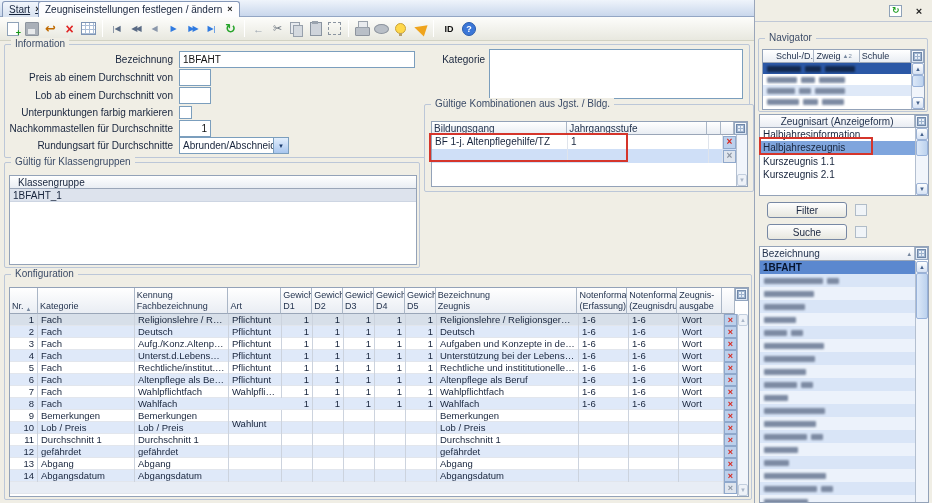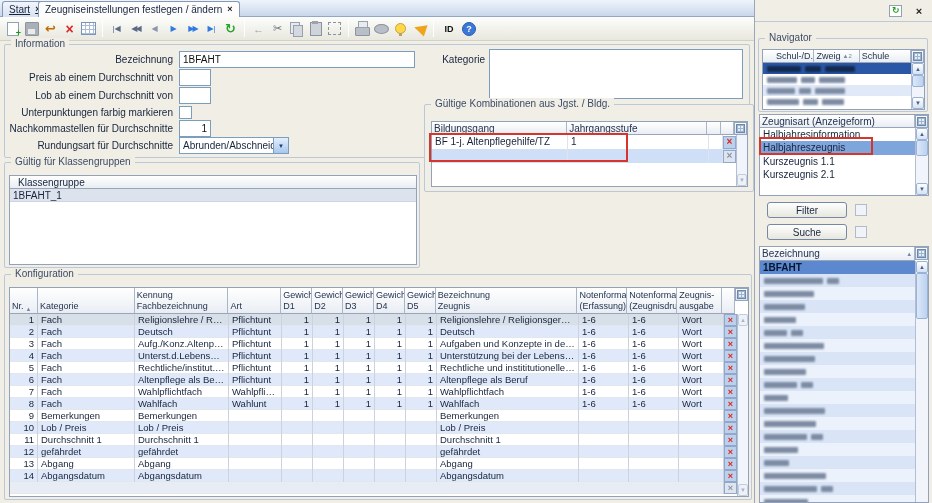--- a/index.html
+++ b/index.html
@@ -468,21 +468,21 @@
               <div class="kc" style="width: 142px;">Wahlpflichtfach</div>
               <div class="kc" style="width: 50px;">1-6</div>
               <div class="kc" style="width: 50px;">1-6</div>
               <div class="kc" style="width: 45px;">Wort</div>
               <div class="kdel">×</div>
             </div>
             <div class="krow kalt">
               <div class="kc tr" style="width: 28px;">8</div>
               <div class="kc" style="width: 97px;">Fach</div>
               <div class="kc" style="width: 94px;">Wahlfach</div>
-              <div class="kc" style="width: 53px;">Wahlunt</div>
+              <div class="kc" style="width: 53px; margin-top: 20px;">Wahlunt</div>
               <div class="kc tr" style="width: 31px;">1</div>
               <div class="kc tr" style="width: 31px;">1</div>
               <div class="kc tr" style="width: 31px;">1</div>
               <div class="kc tr" style="width: 31px;">1</div>
               <div class="kc tr" style="width: 31px;">1</div>
               <div class="kc" style="width: 142px;">Wahlfach</div>
               <div class="kc" style="width: 50px;">1-6</div>
               <div class="kc" style="width: 50px;">1-6</div>
               <div class="kc" style="width: 45px;">Wort</div>
               <div class="kdel">×</div>
@@ -647,21 +647,21 @@
             <span class="sthumb" style="height:12px;"></span>
             <span class="strack"></span>
             <span class="sbtn">▼</span>
           </div>
         </div>
       </div>
     </div>
 
     <div class="slist" style="left:4px;top:114px;width:170px;height:82px;">
       <div class="slhead">
-        <div class="hdrcell" style="width:157px;">Zeugnisart (Anzeigeform)</div>
+        <div class="hdrcell" style="width:157px;text-align:center;">Zeugnisart (Anzeigeform)</div>
         <span class="gridbtn"></span>
       </div>
       <div class="slbody">
         <div class="zitems" id="zitems">
             <div class="zitem">Halbjahresinformation</div>
             <div class="zitem sel">Halbjahreszeugnis</div>
             <div class="zitem">Kurszeugnis 1.1</div>
             <div class="zitem">Kurszeugnis 2.1</div>
           </div>
         <div class="vscroll">

